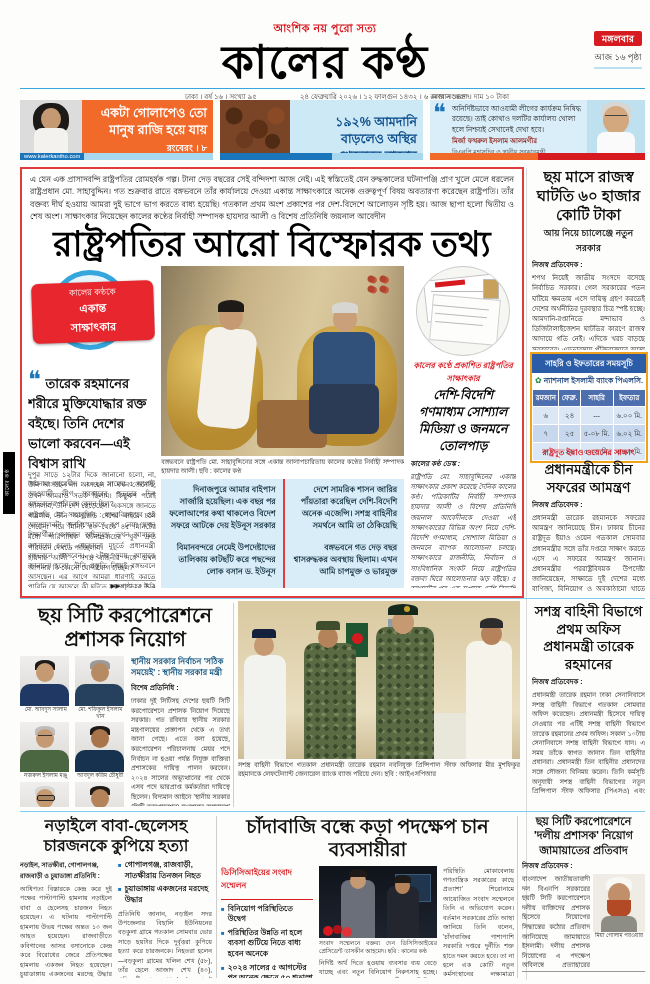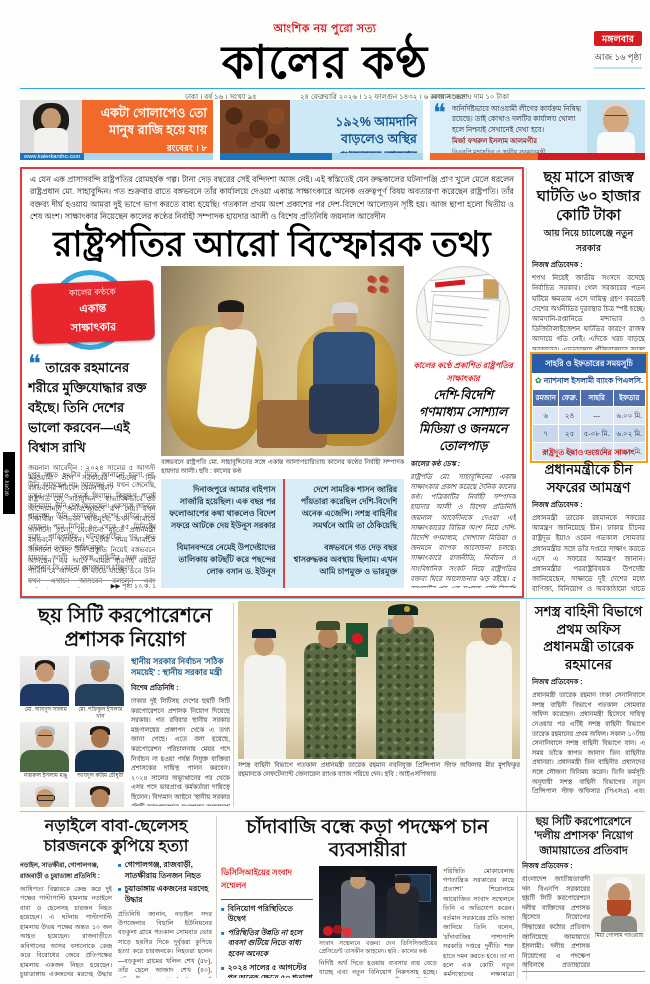--- a/index.html
+++ b/index.html
@@ -184,21 +184,21 @@
 
     <div class="clip" style="width:130px;">
       <div class="badge-wrap">
         <div class="badge-ring"></div>
         <div class="badge-red">
           <span class="l1">কালের কণ্ঠকে</span>
           <span class="l2">একান্ত</span>
           <span class="l2">সাক্ষাৎকার</span>
         </div>
       </div>
-      <div style="margin-top:4px;">
+      <div style="margin-top:20px;">
         <span class="bigquote">❝</span>
         <span class="pullq">তারেক রহমানের শরীরে মুক্তিযোদ্ধার রক্ত বইছে। তিনি দেশের ভালো করবেন—এই বিশ্বাস রাখি</span>
       </div>
       <div class="qa jt" style="margin-top:5px;">
         <div>জয়নাল আবেদীন : ২০২৪ সালের ৫ আগস্ট আওয়ামী লীগ সরকারের পতনের দিন বঙ্গভবনের পরিবেশ কেমন ছিল?</div>
         <div>রাষ্ট্রপতি মো. সাহাবুদ্দিন : স্বাভাবিকভাবে ওই আন্দোলনটা জনবিস্ফোরণে রূপ নেয়। যখন শিক্ষার্থীরা গণভবন অভিমুখে, তখন আমাকে জানানো হলো, যেকোনো মুহূর্তে প্রধানমন্ত্রী বঙ্গভবনে আসবেন। ১২টার সময় আমাকে জানানো হলো, উনি প্রস্তুতি নিয়েই বঙ্গভবনে আসছেন। এর আগে আমরা ধারণাই করতে পারিনি যে আসলে কী ঘটতে যাচ্ছে। তবে উনি যখন এখানে আসবেন বললেন এবং হেলিকপ্টারও রেডি, তখন আমরা ঘটনার ভয়াবহতা সম্পর্কে ধারণা করতে পারি। এখানে সিকিউরিটি ঘাটতি ছিল, সবাই পজিশন নিয়ে নিল।</div>
       </div>
     </div>
 
     <div class="clip" style="width:248px;">
@@ -435,21 +435,21 @@
 
 <div class="abs clip" style="left:221px;top:816px;width:293px;height:162px;">
   <div class="bothl2 ct">চাঁদাবাজি বন্ধে কড়া পদক্ষেপ চান ব্যবসায়ীরা</div>
   <div style="display:flex;gap:6px;margin-top:4px;">
     <div class="clip" style="width:92px;">
       <div class="kick" style="border-bottom:1px solid #d71920;padding-bottom:7px;">ডিসিসিআইয়ের সংবাদ সম্মেলন</div>
       <div class="bullet" style="margin-top:4px;">
         <span class="sq">■</span>
         <span>বিনিয়োগ পরিস্থিতিতে উদ্বেগ</span>
       </div>
-      <div class="bullet" style="margin-top:3px;font-style:italic;">
+      <div class="bullet" style="margin-top:3px;">
         <span class="sq">■</span>
         <span>পরিস্থিতির উন্নতি না হলে ব্যবসা গুটিয়ে নিতে বাধ্য হবেন অনেকে</span>
       </div>
       <div class="bullet" style="margin-top:3px;">
         <span class="sq">■</span>
         <span>২০২৪ সালের ৫ আগস্টের পর অনেক ক্ষেত্রে ৫০ শতাংশ পর্যন্ত বেশি চাঁদা দিতে হয়েছে</span>
       </div>
 
     </div>
     <div class="clip" style="width:118px;">

